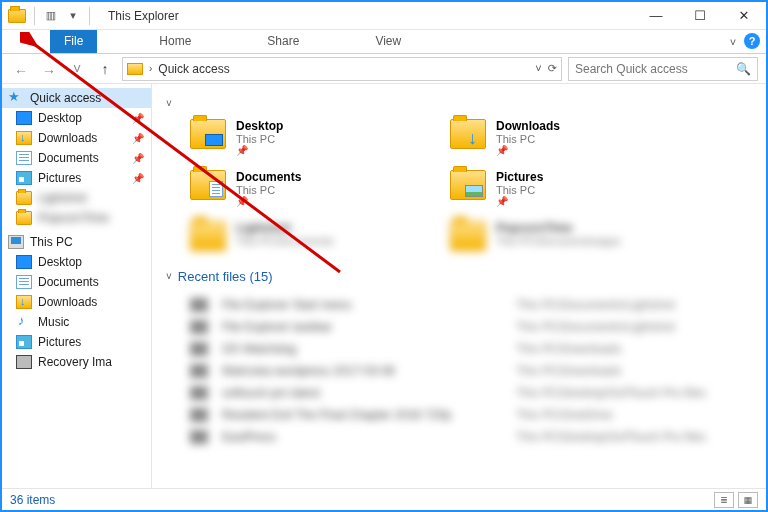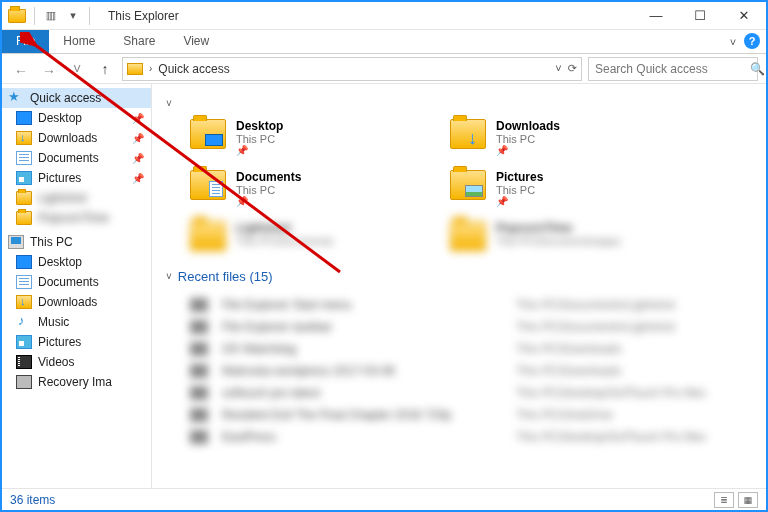--- a/index.html
+++ b/index.html
@@ -11,36 +11,36 @@
   .app-icon { width: 18px; height: 14px; background: linear-gradient(#ffd76a,#f7b500); border: 1px solid #d99800; border-radius: 1px; position: relative; }
   .app-icon::before { content:""; position:absolute; top:-4px; left:1px; width:8px; height:4px; background:#f7b500; border:1px solid #d99800; border-bottom:none; border-radius:1px 1px 0 0; }
   .qat-sep { width:1px; height:18px; background:#d0d0d0; margin:0 2px; }
   .qat-btn { width:16px; height:16px; display:flex; align-items:center; justify-content:center; color:#555; font-size:11px; }
   .titlebar .title { flex:1; text-align:left; font-size:12px; color:#333; padding-left:10px; }
   .win-controls { display:flex; }
   .win-btn { width:44px; height:28px; display:flex; align-items:center; justify-content:center; font-size:13px; color:#333; }
   
   
   .ribbon { height: 24px; display:flex; align-items:stretch; background:#fff; border-bottom:1px solid #d0d0d0; font-size:12px; }
-  .ribbon .tab { padding:4px 14px; color:#555; cursor:pointer; }
+  .ribbon .tab { padding:4px 14px; color:#555; cursor:pointer;margin-left:48px; }
   .ribbon .tab.file { background:#1979ca; color:#fff; }
   .ribbon .spacer { flex:1; }
   .ribbon .mini { width:22px; display:flex; align-items:center; justify-content:center; color:#555; font-size:11px; }
   .help-circle { width:16px; height:16px; border-radius:50%; background:#1e90ff; color:#fff; font-size:11px; font-weight:bold; display:flex; align-items:center; justify-content:center; margin:3px 6px 0 0; }
   
   
   .navrow { height: 30px; display:flex; align-items:center; gap:6px; padding:2px 8px; border-bottom:1px solid #e5e5e5; }
   .nav-btn { width:22px; height:22px; display:flex; align-items:center; justify-content:center; color:#888; font-size:14px; }
   .nav-btn.enabled { color:#333; }
   .addr { flex:1; height:24px; border:1px solid #cfcfcf; display:flex; align-items:center; padding:0 4px; gap:6px; }
   .addr .small-icon { width:16px; height:12px; background:linear-gradient(#ffe08a,#f7b500); border:1px solid #d99800; position:relative; }
   .addr .caret { font-size:10px; color:#555; }
   .addr .txt { font-size:12px; color:#333; }
   .addr .right { margin-left:auto; display:flex; gap:6px; color:#555; font-size:11px; }
-  .search { width:170px; height:24px; border:1px solid #cfcfcf; display:flex; align-items:center; padding:0 6px; }
+  .search { width:190px; height:24px; border:1px solid #cfcfcf; display:flex; align-items:center; padding:0 6px; }
   .search input { border:none; outline:none; font-size:12px; flex:1; color:#777; background:transparent; }
   .search .mag { color:#777; font-size:12px; }
   
   
   .main { display:flex; height: calc(100% - 28px - 24px - 30px - 22px); }
   
   
   .sidebar { width:150px; background:#fff; border-right:1px solid #e5e5e5; overflow:hidden; font-size:12px; }
   .side-group { margin-top:4px; }
   .side-item { display:flex; align-items:center; gap:6px; padding:3px 6px 3px 14px; color:#222; white-space:nowrap; }
@@ -215,24 +215,20 @@
           </div>
           <div class="side-item">
             <span class="ico music"></span>
     <span>Music</span>
           </div>
           <div class="side-item">
             <span class="ico pic"></span>
     <span>Pictures</span>
           </div>
           <div class="side-item">
-            <span class="ico video"></span>
-    <span>Videos</span>
-          </div>
-          <div class="side-item">
             <span class="ico disk2"></span>
     <span>Recovery Ima</span>
           </div>
         </div>
     </div>
   </div>
 
   <div class="content">
     <div class="section-hdr">
       <span class="chev">˅</span>

